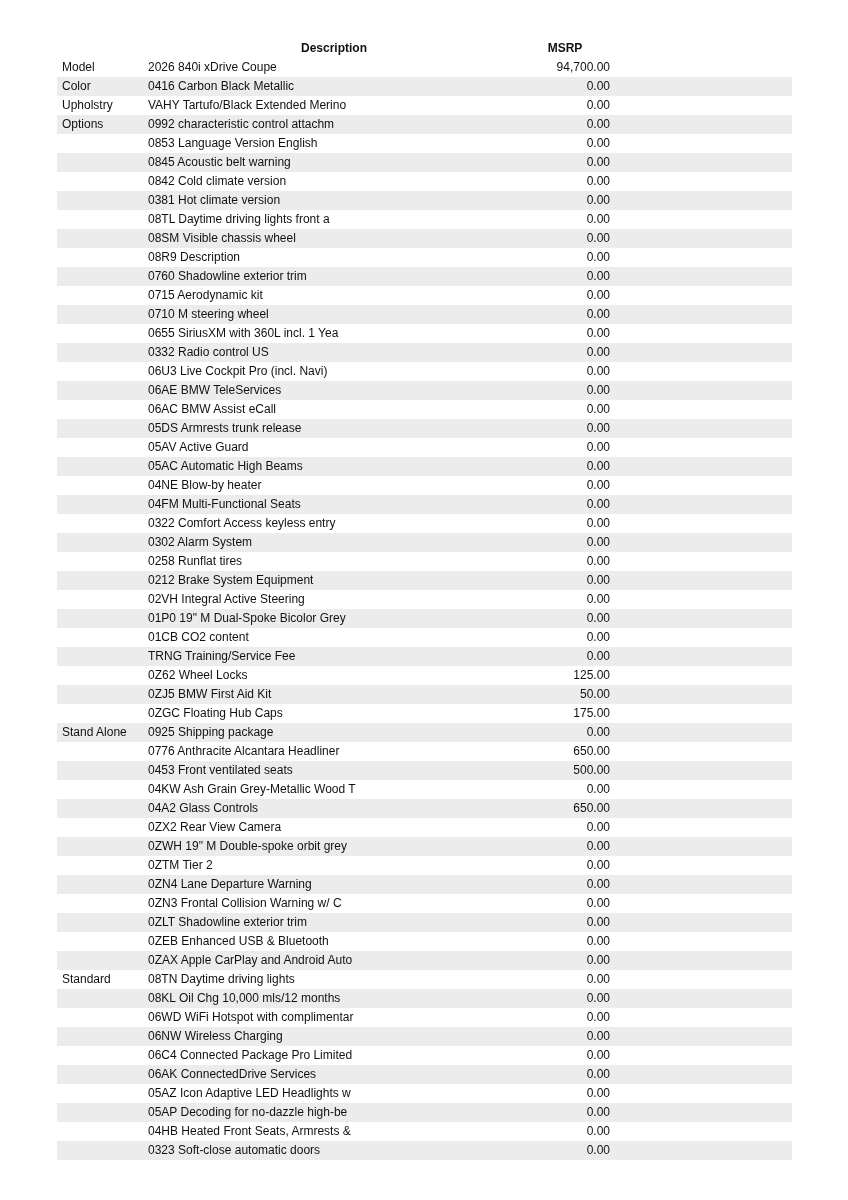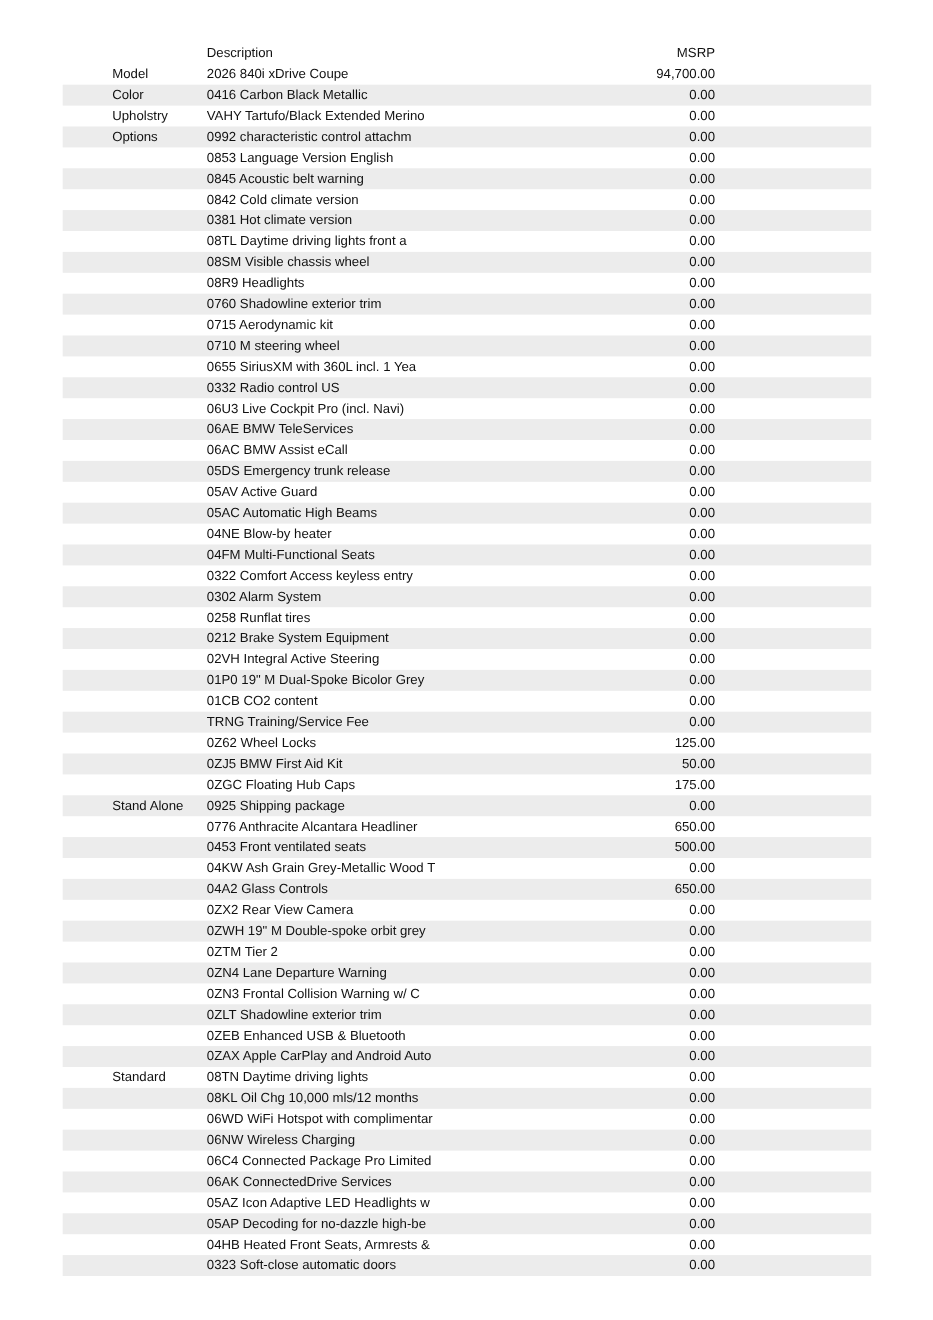--- a/index.html
+++ b/index.html
@@ -31,39 +31,39 @@
   }
   .row.stripe {
     background: var(--stripe, #ececec);
   }
   .cat {
     width: 91px;
     box-sizing: border-box;
     padding-left: 5px;
     flex: 0 0 auto;
     overflow: hidden;
-    margin-left: 40px;
   }
   .desc {
     width: 372px;
     flex: 0 0 auto;
     overflow: hidden;
   }
   .msrp {
     width: 90px;
     flex: 0 0 auto;
     text-align: right;
     overflow: hidden;
   }
   .fill {
     flex: 1 1 auto;
   }
   .header .desc,
   .header .msrp {
-    font-weight: normal;
+    font-weight: bold;
+    text-align: center;
   }
 </style>
 </head>
 <body>
 
 <div class="sheet">
   <div class="row header">
     <div class="cat"></div>
     <div class="desc">Description</div>
     <div class="msrp">MSRP</div>
@@ -125,21 +125,21 @@
         <div class="fill"></div>
       </div>
       <div class="row stripe">
         <div class="cat"></div>
         <div class="desc">08SM Visible chassis wheel</div>
         <div class="msrp">0.00</div>
         <div class="fill"></div>
       </div>
       <div class="row">
         <div class="cat"></div>
-        <div class="desc">08R9 Headlights</div>
+        <div class="desc">08R9 Description</div>
         <div class="msrp">0.00</div>
         <div class="fill"></div>
       </div>
       <div class="row stripe">
         <div class="cat"></div>
         <div class="desc">0760 Shadowline exterior trim</div>
         <div class="msrp">0.00</div>
         <div class="fill"></div>
       </div>
       <div class="row">
@@ -179,21 +179,21 @@
         <div class="fill"></div>
       </div>
       <div class="row">
         <div class="cat"></div>
         <div class="desc">06AC BMW Assist eCall</div>
         <div class="msrp">0.00</div>
         <div class="fill"></div>
       </div>
       <div class="row stripe">
         <div class="cat"></div>
-        <div class="desc">05DS Emergency trunk release</div>
+        <div class="desc">05DS Armrests trunk release</div>
         <div class="msrp">0.00</div>
         <div class="fill"></div>
       </div>
       <div class="row">
         <div class="cat"></div>
         <div class="desc">05AV Active Guard</div>
         <div class="msrp">0.00</div>
         <div class="fill"></div>
       </div>
       <div class="row stripe">

